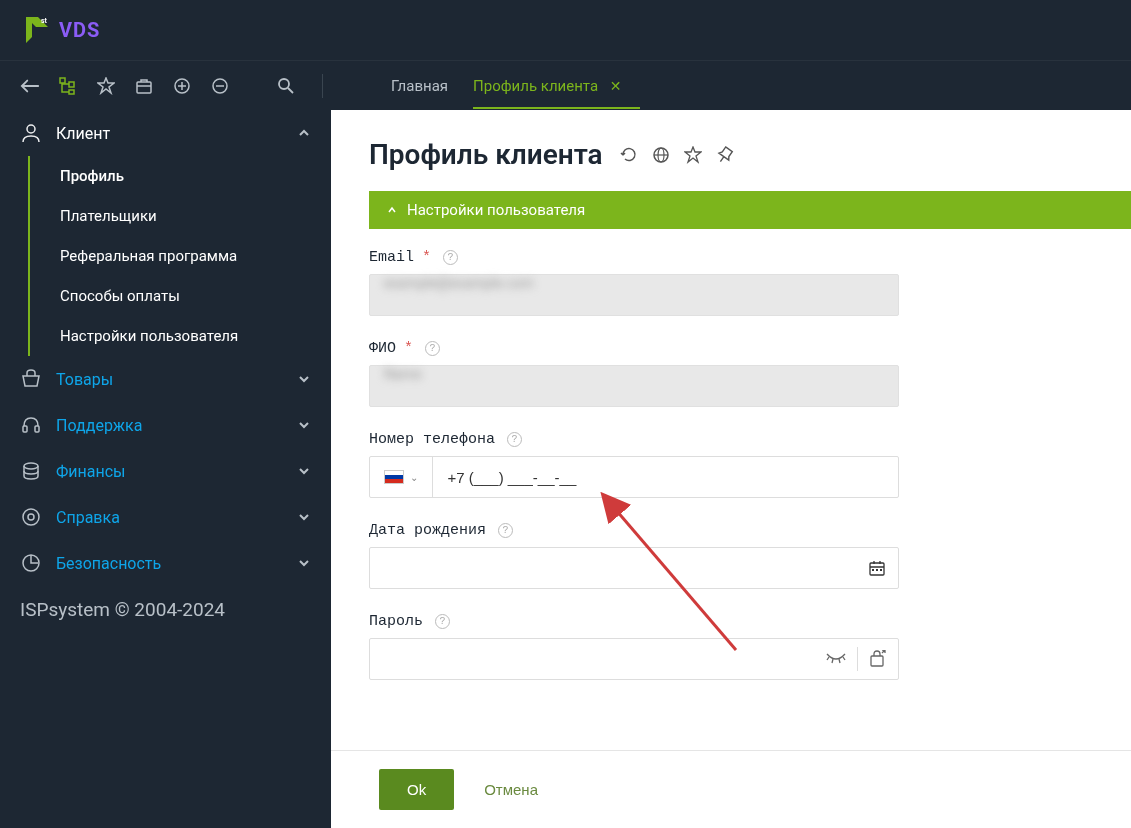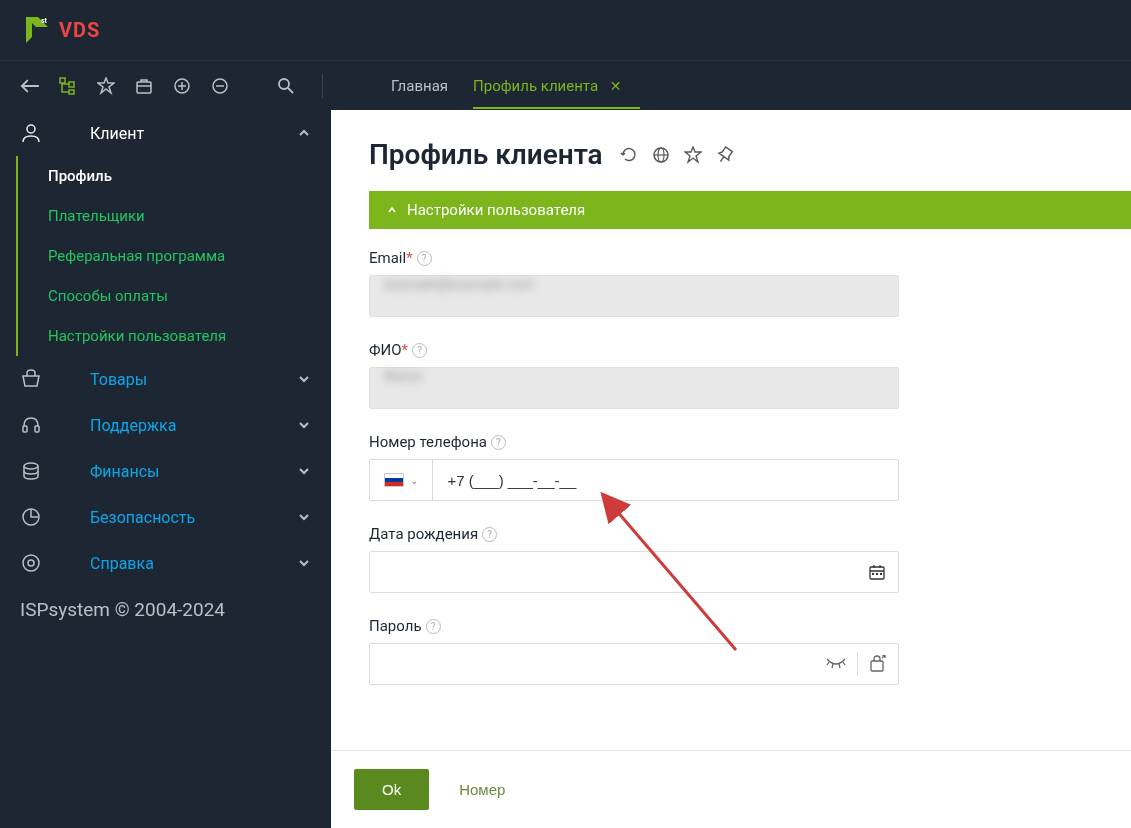--- a/index.html
+++ b/index.html
@@ -1,71 +1,71 @@
 <!DOCTYPE html>
 <html><head>
 <meta charset="utf-8">
 <style>
 * { box-sizing: border-box; margin: 0; padding: 0; }
 body { font-family: -apple-system, BlinkMacSystemFont, "Segoe UI", Roboto, Arial, sans-serif; background: #f5f5f5; width: 1131px; height: 828px; overflow: hidden; }
 .app { display: flex; flex-direction: column; height: 100%; }
 .topbar { background: #1d2733; height: 60px; display: flex; align-items: center; padding: 0 20px; }
 .logo { display: flex; align-items: center; gap: 5px; }
 .logo-mark { color: #7cb51c; font-size: 28px; font-weight: bold; position: relative; }
-.logo-text { color: #ef4444; font-weight: bold; font-size: 20px; letter-spacing: 1px; }
+.logo-text { color: #8b5cf6; font-weight: bold; font-size: 20px; letter-spacing: 1px; }
 .toolbar { background: #1d2733; height: 50px; display: flex; align-items: center; padding: 0 20px; gap: 20px; border-top: 1px solid rgba(255,255,255,0.05); }
 .toolbar-icons { display: flex; gap: 18px; align-items: center; }
 .toolbar-icon { color: #b8c0c8; cursor: pointer; display: flex; align-items: center; justify-content: center; width: 20px; height: 20px; }
 .toolbar-icon.active { color: #7cb51c; }
 .toolbar-sep { width: 1px; height: 24px; background: #3a4550; margin: 0 8px; }
 .tabs { display: flex; gap: 25px; margin-left: 40px; }
 .tab { color: #b8c0c8; font-size: 15px; padding: 14px 0; cursor: pointer; position: relative; }
 .tab.active { color: #7cb51c; }
 .tab.active::after { content: ''; position: absolute; bottom: 0; left: 0; right: -18px; height: 2px; background: #7cb51c; }
 .tab-close { margin-left: 8px; color: #7cb51c; font-size: 14px; }
 .body-row { display: flex; flex: 1; overflow: hidden; }
 .sidebar { width: 331px; background: #1d2733; display: flex; flex-direction: column; overflow-y: auto; }
 .sidebar-footer { padding: 12px 20px; color: #b8c0c8; font-size: 19px; }
 .nav-item { display: flex; align-items: center; padding: 12px 20px; color: #0ea5e9; cursor: pointer; gap: 14px; }
 .nav-item.expanded { color: #fff; }
 .nav-icon { width: 22px; height: 22px; display: flex; align-items: center; justify-content: center; color: #b8c0c8; }
-.nav-label { flex: 1; font-size: 16px; margin-left: 34px; }
+.nav-label { flex: 1; font-size: 16px; }
 .nav-chevron { color: #b8c0c8; }
-.subnav { border-left: 2px solid #7cb51c; margin-left: 16px; }
-.subnav-item { padding: 11px 20px 11px 30px; color: #22c55e; cursor: pointer; font-size: 15px; }
+.subnav { border-left: 2px solid #7cb51c; margin-left: 28px; }
+.subnav-item { padding: 11px 20px 11px 30px; color: #ffffff; cursor: pointer; font-size: 15px; }
 .subnav-item.active { color: #fff; font-weight: 500; }
 .main { flex: 1; background: #fff; display: flex; flex-direction: column; overflow: hidden; position: relative; }
 .page-header { padding: 28px 38px 20px; display: flex; align-items: center; gap: 16px; }
 .page-title { font-size: 28px; font-weight: 600; color: #1d2733; }
 .page-actions { display: flex; gap: 12px; }
 .page-action { color: #555; cursor: pointer; width: 20px; height: 20px; display: flex; align-items: center; justify-content: center; }
 .content { flex: 1; padding: 0 0 0 38px; overflow-y: auto; }
 .panel { }
 .panel-header { background: #7cb51c; color: #fff; padding: 10px 18px; font-size: 15px; display: flex; align-items: center; gap: 10px; }
 .panel-toggle { font-size: 11px; }
 .form { padding: 20px 0 0 0; max-width: 530px; }
 .form-group { margin-bottom: 24px; }
-.form-label { font-size: 15px; color: #1d2733; margin-bottom: 8px; display: flex; align-items: center; gap: 0; }
+.form-label { font-size: 15px; color: #1d2733; margin-bottom: 8px; display: flex; align-items: center; gap: 8px; font-family: Liberation Mono, monospace; }
 .required { color: #d9534f; }
 .help-icon { color: #aaa; border: 1px solid #bbb; border-radius: 50%; width: 15px; height: 15px; display: inline-flex; align-items: center; justify-content: center; font-size: 10px; margin-left: 4px; }
 .form-input { width: 100%; height: 42px; border: 1px solid #e0e0e0; background: #e8e8e8; padding: 0 14px; font-size: 14px; color: #888; border-radius: 2px; }
 .blurred { filter: blur(4px); display: inline-block; color: #999; }
 .phone-row { display: flex; align-items: center; border: 1px solid #ddd; border-radius: 2px; height: 42px; background: #fff; }
 .flag-select { display: flex; align-items: center; gap: 6px; padding: 0 14px; border-right: 1px solid #ddd; height: 100%; cursor: pointer; }
 .flag { width: 20px; height: 14px; background: linear-gradient(to bottom, #fff 33%, #0039a6 33%, #0039a6 66%, #d52b1e 66%); border: 1px solid #ccc; }
 .flag-chev { color: #888; font-size: 10px; }
 .phone-input { flex: 1; border: none; padding: 0 14px; font-size: 15px; color: #333; outline: none; background: transparent; }
 .date-row { display: flex; align-items: center; border: 1px solid #ddd; border-radius: 2px; height: 42px; background: #fff; padding: 0 12px; }
 .date-input { flex: 1; border: none; outline: none; font-size: 15px; background: transparent; }
 .date-icon { color: #333; }
 .pass-row { display: flex; align-items: center; border: 1px solid #ddd; border-radius: 2px; height: 42px; background: #fff; padding: 0 12px; gap: 10px; }
 .pass-input { flex: 1; border: none; outline: none; font-size: 15px; background: transparent; }
 .pass-icon { color: #666; cursor: pointer; }
 .pass-sep { width: 1px; height: 24px; background: #ddd; }
-.footer-bar { border-top: 1px solid #e5e5e5; padding: 18px 23px; display: flex; gap: 20px; background: #fff; }
+.footer-bar { border-top: 1px solid #e5e5e5; padding: 18px 48px; display: flex; gap: 20px; background: #fff; }
 .btn-primary { background: #5a8a1f; color: #fff; border: none; padding: 12px 28px; font-size: 15px; cursor: pointer; border-radius: 2px; }
 .btn-link { background: none; border: none; color: #6a8a3f; font-size: 15px; cursor: pointer; padding: 12px 10px; }
 .arrow-annotation { position: absolute; pointer-events: none; }
 svg { display: block; }
 </style>
 </head>
 <body>
 
 <div class="app">
   <div class="topbar">
@@ -206,39 +206,39 @@
               <path d="M3 5 L7 9 L11 5" stroke="#b8c0c8" stroke-width="2" fill="none"></path>
             </svg>
         </span>
       </div>
 
 
       <div class="nav-item">
         <span class="nav-icon">
           <svg width="22" height="22" viewBox="0 0 22 22">
               <circle cx="11" cy="11" r="8" fill="none" stroke="#b8c0c8" stroke-width="1.5"></circle>
+              <circle cx="11" cy="11" r="3" fill="none" stroke="#b8c0c8" stroke-width="1.5"></circle>
+            </svg>
+        </span>
+        <span class="nav-label">Справка</span>
+        <span class="nav-chevron">
+          <svg width="14" height="14" viewBox="0 0 14 14">
+              <path d="M3 5 L7 9 L11 5" stroke="#b8c0c8" stroke-width="2" fill="none"></path>
+            </svg>
+        </span>
+      </div>
+
+      <div class="nav-item">
+        <span class="nav-icon">
+          <svg width="22" height="22" viewBox="0 0 22 22">
+              <circle cx="11" cy="11" r="8" fill="none" stroke="#b8c0c8" stroke-width="1.5"></circle>
               <path d="M11 3 L11 11 L18 11" stroke="#b8c0c8" stroke-width="1.5" fill="none"></path>
             </svg>
         </span>
         <span class="nav-label">Безопасность</span>
-        <span class="nav-chevron">
-          <svg width="14" height="14" viewBox="0 0 14 14">
-              <path d="M3 5 L7 9 L11 5" stroke="#b8c0c8" stroke-width="2" fill="none"></path>
-            </svg>
-        </span>
-      </div>
-
-      <div class="nav-item">
-        <span class="nav-icon">
-          <svg width="22" height="22" viewBox="0 0 22 22">
-              <circle cx="11" cy="11" r="8" fill="none" stroke="#b8c0c8" stroke-width="1.5"></circle>
-              <circle cx="11" cy="11" r="3" fill="none" stroke="#b8c0c8" stroke-width="1.5"></circle>
-            </svg>
-        </span>
-        <span class="nav-label">Справка</span>
         <span class="nav-chevron">
           <svg width="14" height="14" viewBox="0 0 14 14">
               <path d="M3 5 L7 9 L11 5" stroke="#b8c0c8" stroke-width="2" fill="none"></path>
             </svg>
         </span>
       </div>
 
       <div class="sidebar-footer">ISPsystem © 2004-2024</div>
     </div>
 
@@ -369,17 +369,17 @@
         <defs>
             <marker id="ah" markerWidth="10" markerHeight="10" refX="2" refY="5" orient="auto">
               <path d="M0 0 L10 5 L0 10 Z" fill="#cf3b3b"></path>
             </marker>
           </defs>
         <line x1="145" y1="160" x2="25" y2="20" stroke="#cf3b3b" stroke-width="3" marker-end="url(#ah)"></line>
       </svg>
 
       <div class="footer-bar">
         <button class="btn-primary">Ok</button>
-        <button class="btn-link">Номер</button>
+        <button class="btn-link">Отмена</button>
       </div>
     </div>
   </div>
 </div>
 
 </body></html>

